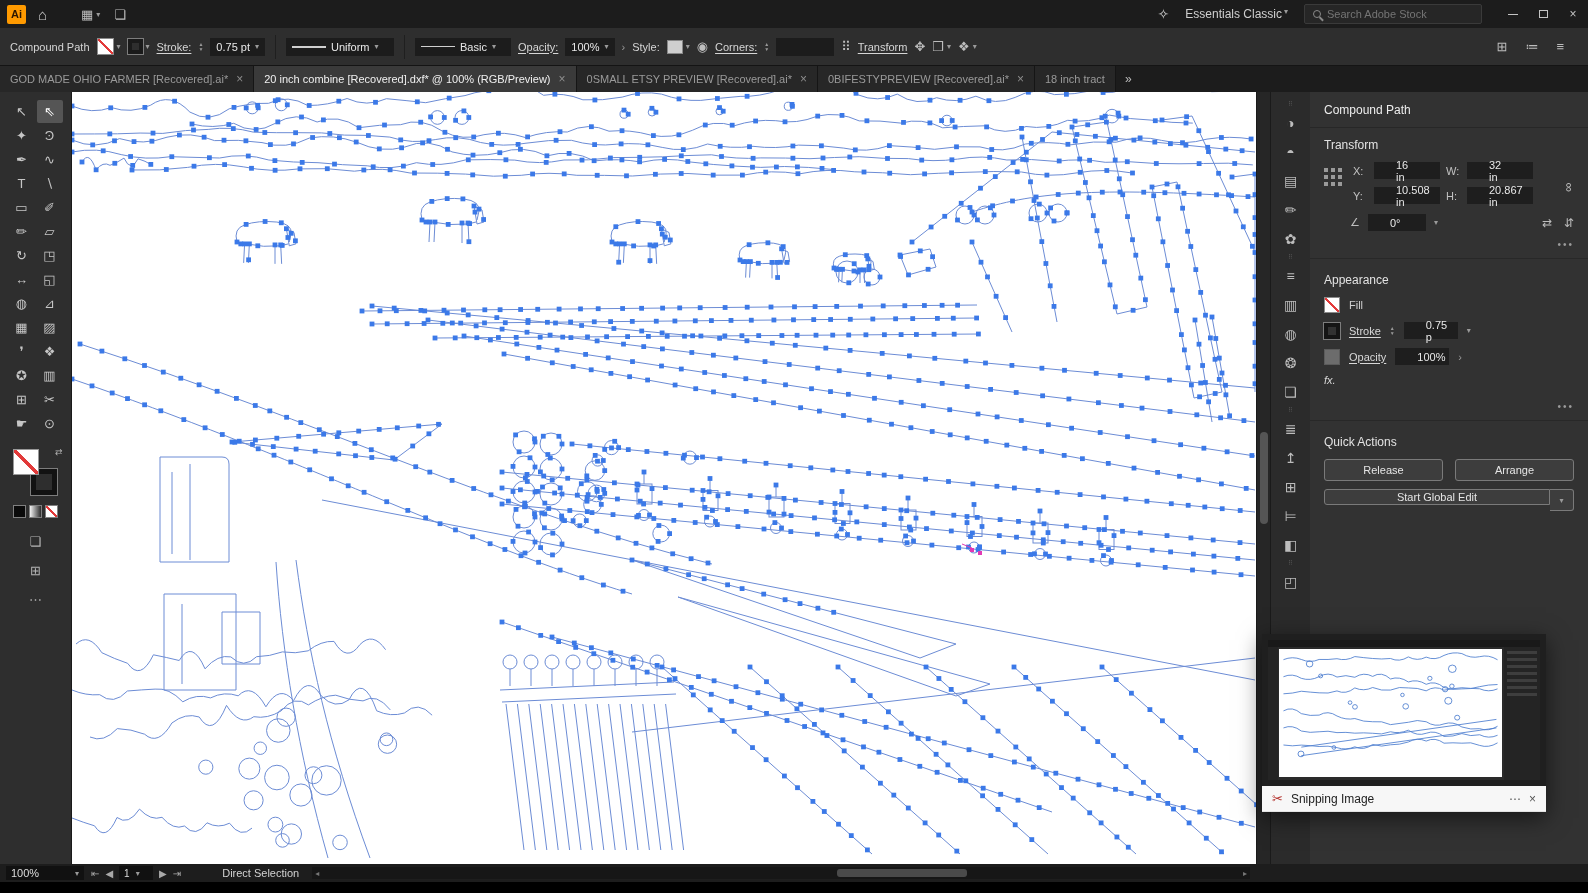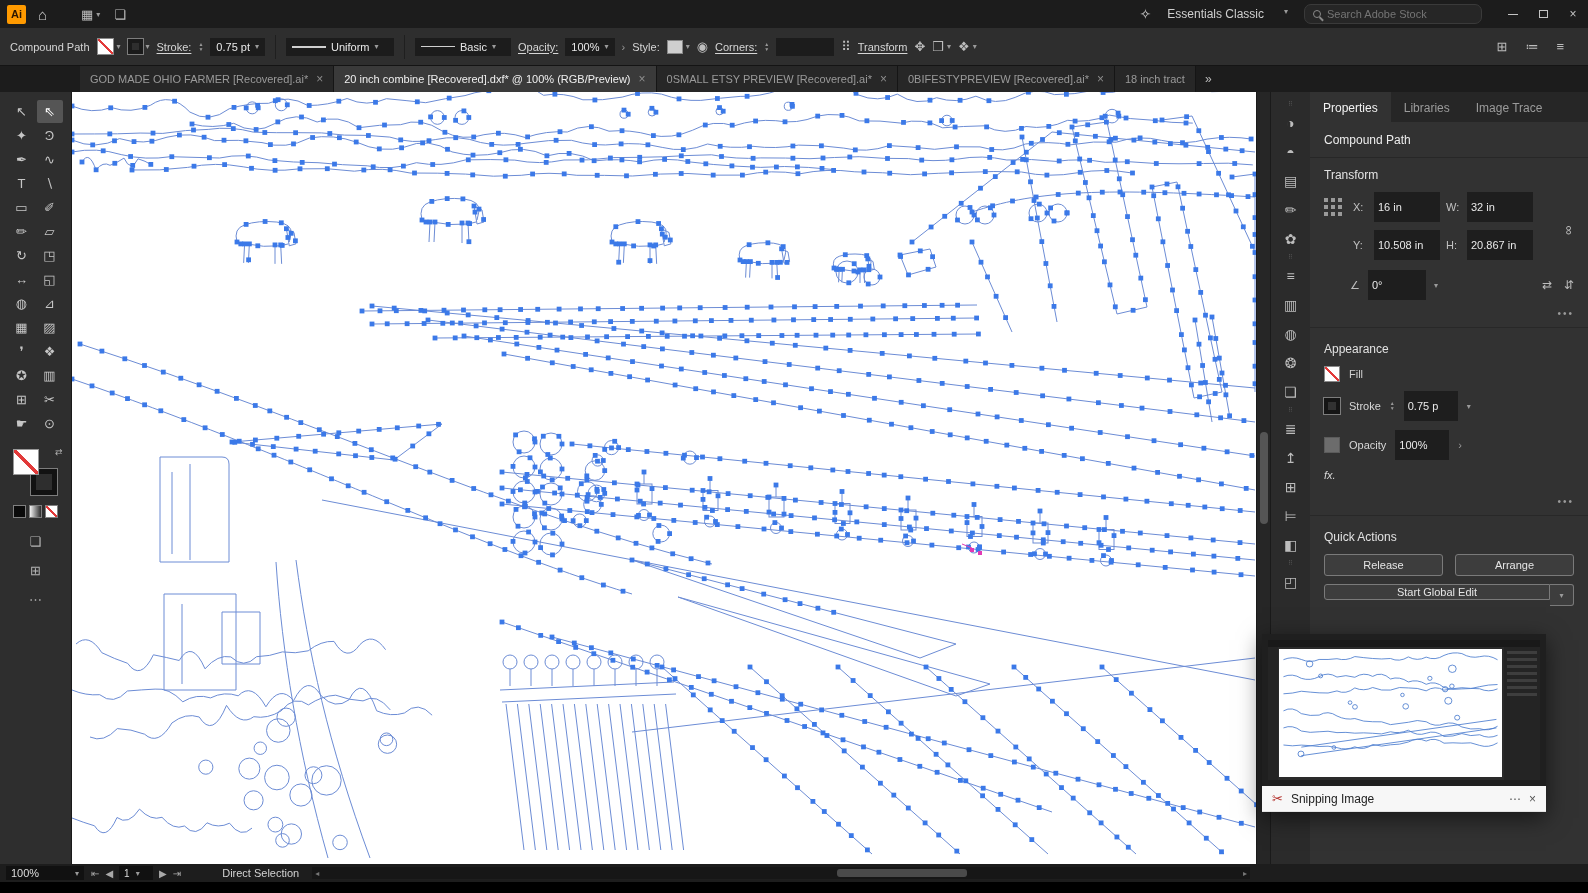--- a/index.html
+++ b/index.html
@@ -7,22 +7,22 @@
   .app{position:relative;width:1588px;height:893px;background:#1d1d1d}
 
   
   .titlebar{position:absolute;top:0;left:0;right:0;height:28px;background:#1c1c1c;display:flex;align-items:center;color:#c9c9c9;font-size:12px}
   .ai-logo{width:19px;height:19px;margin:0 12px 0 7px;background:#ff9a00;color:#2b1600;font-weight:bold;font-size:11px;display:flex;align-items:center;justify-content:center;border-radius:2px}
   .home-ic{font-size:15px;margin-right:20px;color:#cfcfcf}
   .menus{display:flex;align-items:center}
   .menu-item{padding:0 11px;height:28px;display:flex;align-items:center;cursor:default}
   .tb-ic{margin-left:14px;color:#bdbdbd;font-size:13px;display:flex;align-items:center;gap:3px}
   .tb-right{margin-left:auto;display:flex;align-items:center;gap:16px;padding-right:0}
-  .workspace{display:flex;align-items:flex-start;gap:20px;color:#cfcfcf}
-  .searchbox{width:178px;height:20px;background:#262626;border:1px solid #3a3a3a;border-radius:7px;display:flex;align-items:center;gap:6px;padding:0 8px}
+  .workspace{display:flex;align-items:flex-start;gap:2px;color:#cfcfcf}
+  .searchbox{width:178px;height:20px;background:#262626;border:1px solid #3a3a3a;border-radius:2px;display:flex;align-items:center;gap:6px;padding:0 8px}
   .searchbox input{background:transparent;border:0;outline:0;color:#bbb;font-size:11px;width:140px;font-family:"Liberation Sans",sans-serif}
   .mag{width:8px;height:8px;border:1.5px solid #8a8a8a;border-radius:50%;position:relative;flex:0 0 auto}
   .mag::after{content:'';position:absolute;width:5px;height:1.5px;background:#8a8a8a;transform:rotate(45deg);right:-4px;bottom:-2px}
   .win-btns{display:flex;align-items:center}
   .win-btn{width:30px;height:28px;display:flex;align-items:center;justify-content:center;color:#c4c4c4}
   .win-min-bar{width:10px;height:1px;background:#c4c4c4}
   .win-restore-box{width:9px;height:8px;border:1px solid #c4c4c4}
   .caret{font-size:8px;color:#9a9a9a}
 
   
@@ -33,21 +33,21 @@
   .fill-none{width:17px;height:17px;border:1px solid #8a8a8a;background:linear-gradient(to top right,#fff 44%,#e23a3a 44%,#e23a3a 56%,#fff 56%)}
   .stroke-sw{width:15px;height:15px;border:4px solid #1a1a1a;outline:1px solid #7d7d7d;background:#2e2e2e}
   .field{background:#1c1c1c;color:#e8e8e8;height:18px;display:flex;align-items:center;gap:5px;padding:0 6px;font-size:11px}
   .stepper{display:flex;flex-direction:column;justify-content:center;font-size:5px;line-height:5px;color:#9a9a9a}
   .lineico{width:34px;height:0;border-top:2px solid #cfcfcf}
   .lineico.thin{border-top-width:1px}
   .ico-btn{color:#bdbdbd;font-size:13px;display:flex;align-items:center;gap:3px}
   .cb-right{margin-left:auto;display:flex;align-items:center;gap:18px;padding-right:14px;color:#bdbdbd;font-size:13px}
 
   
-  .tabbar{position:absolute;top:66px;left:0;right:0;height:26px;background:#1c1c1c;display:flex;align-items:flex-end;padding-left:80px}
+  .tabbar{position:absolute;top:66px;left:0;right:0;height:26px;background:#1c1c1c;display:flex;align-items:flex-end;}
   .doc-tab{height:26px;display:flex;align-items:center;gap:8px;padding:0 10px;background:#272727;color:#9a9a9a;font-size:11px;border-right:1px solid #151515;white-space:nowrap}
   .doc-tab .tab-label{overflow:hidden;text-overflow:ellipsis;max-width:300px}
   .doc-tab.active{background:#3a3a3a;color:#f0f0f0}
   .doc-tab.trunc{max-width:92px;overflow:hidden}
   .tab-close{color:#8d8d8d;font-size:12px}
   .tab-more{height:26px;display:flex;align-items:center;padding:0 9px;color:#bbb;font-size:12px}
 
   
   .main{position:absolute;top:92px;left:0;right:0;bottom:29px}
   .toolbar{position:absolute;top:0;bottom:0;left:0;width:72px;background:#2e2e2e;border-right:1px solid #1a1a1a}
@@ -86,31 +86,31 @@
   .panel-tab.active{color:#f2f2f2;background:#323232}
   .sel-type{padding:11px 14px 10px;color:#ededed;font-size:12px;border-bottom:1px solid #272727}
   .section{padding:10px 14px 6px}
   .sec-title{color:#e2e2e2;font-size:12px;margin-bottom:10px}
   .t-wrap{display:flex;gap:10px}
   .refpoint{display:grid;grid-template-columns:repeat(3,5px);grid-auto-rows:5px;gap:2px;margin-top:6px}
   .refpoint i{width:4px;height:4px;background:#9a9a9a}
   .t-fields{flex:1}
   .t-row{display:flex;align-items:center;gap:6px;margin-bottom:8px}
   .t-lab{width:15px;color:#c2c2c2}
-  .t-field{background:#1e1e1e;color:#e9e9e9;width:66px;height:30px;display:flex;align-items:center;padding:0 4px}
+  .t-field{background:#1e1e1e;color:#e9e9e9;width:66px;height:17px;display:flex;align-items:center;padding:0 22px}
   .chain{align-self:center;color:#bdbdbd;transform:rotate(90deg);font-size:13px}
   .ang-row{display:flex;align-items:center;gap:8px;margin:2px 0 2px 26px}
   .flipset{margin-left:auto;display:flex;gap:12px;color:#bdbdbd;font-size:12px}
   .more{color:#9a9a9a;text-align:right;letter-spacing:2px;padding:0 14px 4px;font-size:10px}
   .divider{border-top:1px solid #282828;margin:4px 0}
   .ap-row{display:flex;align-items:center;gap:9px;margin-bottom:9px}
   .sw-none{width:16px;height:16px;border:1px solid #8a8a8a;background:linear-gradient(to top right,#fff 44%,#e23a3a 44%,#e23a3a 56%,#fff 56%)}
   .sw-stroke{width:16px;height:16px;border:4px solid #151515;outline:1px solid #7d7d7d}
   .sw-op{width:16px;height:16px;border:1px solid #7d7d7d;background:#9c9c9c;opacity:.55}
-  .u{text-underline-offset:2px;color:#d8d8d8}
+  .u{text-decoration:underline;text-underline-offset:2px;color:#d8d8d8}
   .qa-row{display:flex;gap:12px;margin-bottom:8px}
   .qa-btn{flex:1;height:22px;background:#3d3d3d;border:1px solid #7a7a7a;border-radius:3px;color:#e5e5e5;display:flex;align-items:center;justify-content:center;font-size:11px}
   .ge{display:flex}
   .ge-main{flex:1;height:16px;background:#3d3d3d;border:1px solid #7a7a7a;border-radius:3px 0 0 3px;color:#e5e5e5;display:flex;align-items:center;justify-content:center}
   .ge-caret{width:24px;height:22px;background:#3d3d3d;border:1px solid #7a7a7a;border-left:0;border-radius:0 3px 3px 0;display:flex;align-items:center;justify-content:center}
 
   
   .statusbar{position:absolute;left:0;right:0;bottom:11px;height:18px;background:#1d1d1d;display:flex;align-items:center;gap:7px;padding-left:6px;color:#c9c9c9;font-size:11px}
   .sb-field{background:#111;height:14px;display:flex;align-items:center;gap:6px;padding:0 5px;color:#ddd}
   .sb-zoom{width:78px;justify-content:space-between}
@@ -1751,25 +1751,20 @@
         <div class="dock-ic">≣</div>
         <div class="dock-ic">↥</div>
         <div class="dock-ic">⊞</div>
         <div class="dock-ic">⊨</div>
         <div class="dock-ic">◧</div>
         <div class="dock-grip">⠿</div>
         <div class="dock-ic">◰</div>
       </div>
 
     <div class="props">
-      <div class="panel-tabs">
-        <div class="panel-tab active">Properties</div>
-        <div class="panel-tab">Libraries</div>
-        <div class="panel-tab">Image Trace</div>
-      </div>
       <div class="sel-type">Compound Path</div>
 
       <div class="section">
         <div class="sec-title">Transform</div>
         <div class="t-wrap">
           <div class="refpoint">
             <i></i>
               <i></i>
               <i></i>
               <i></i>

